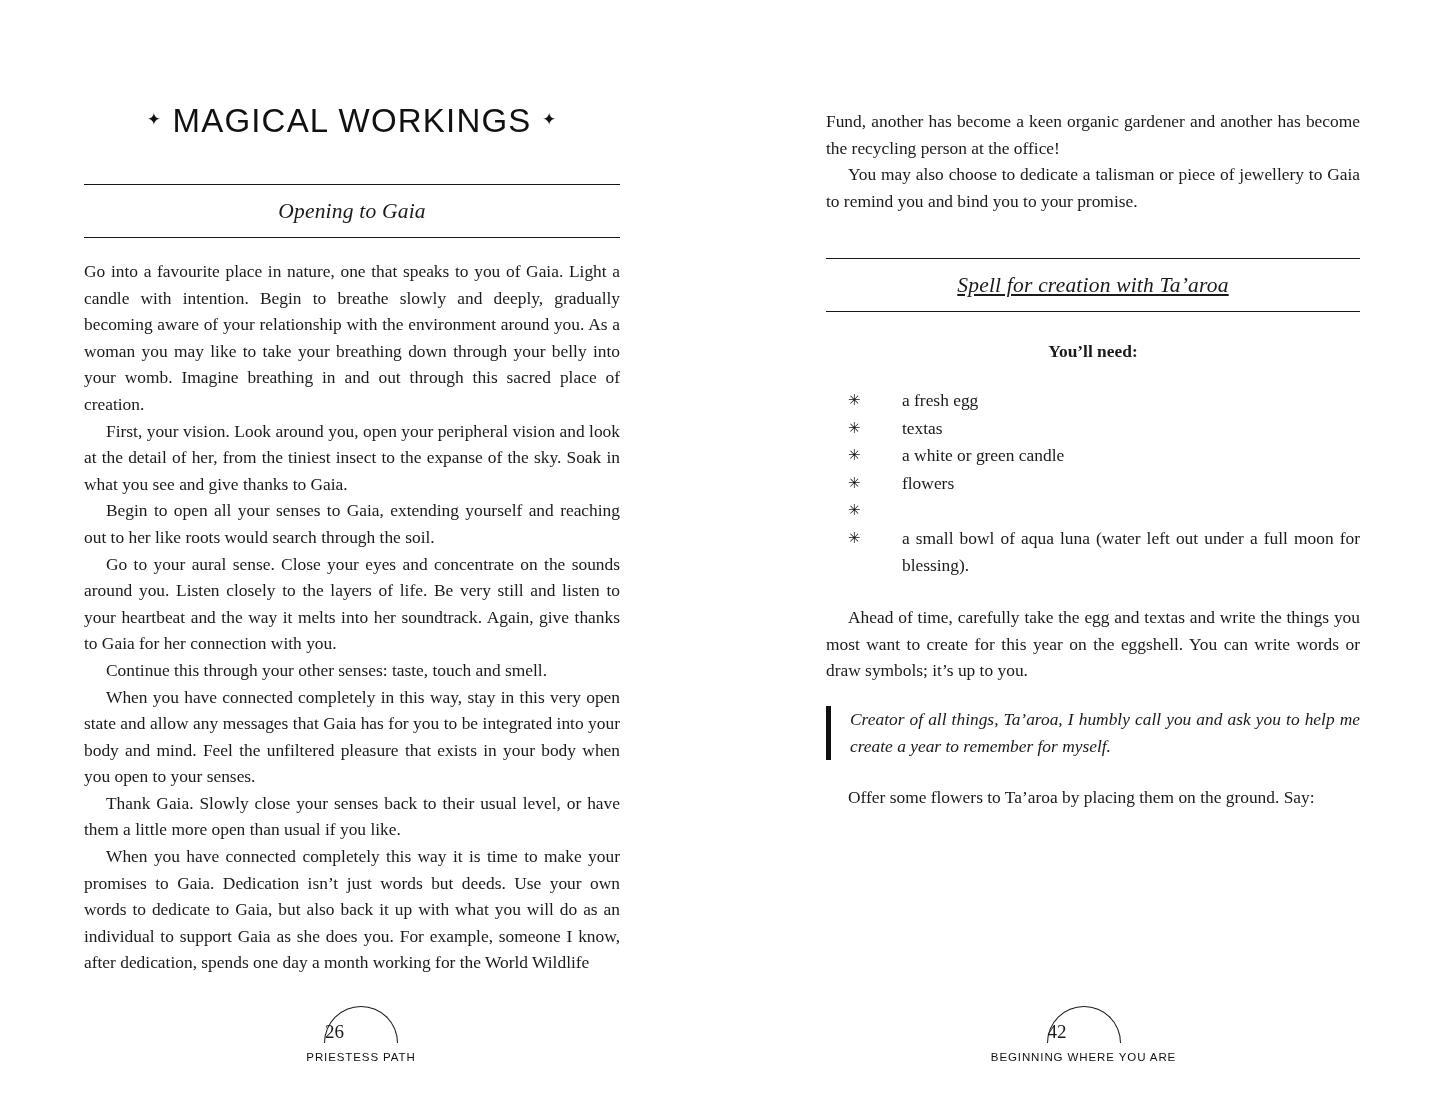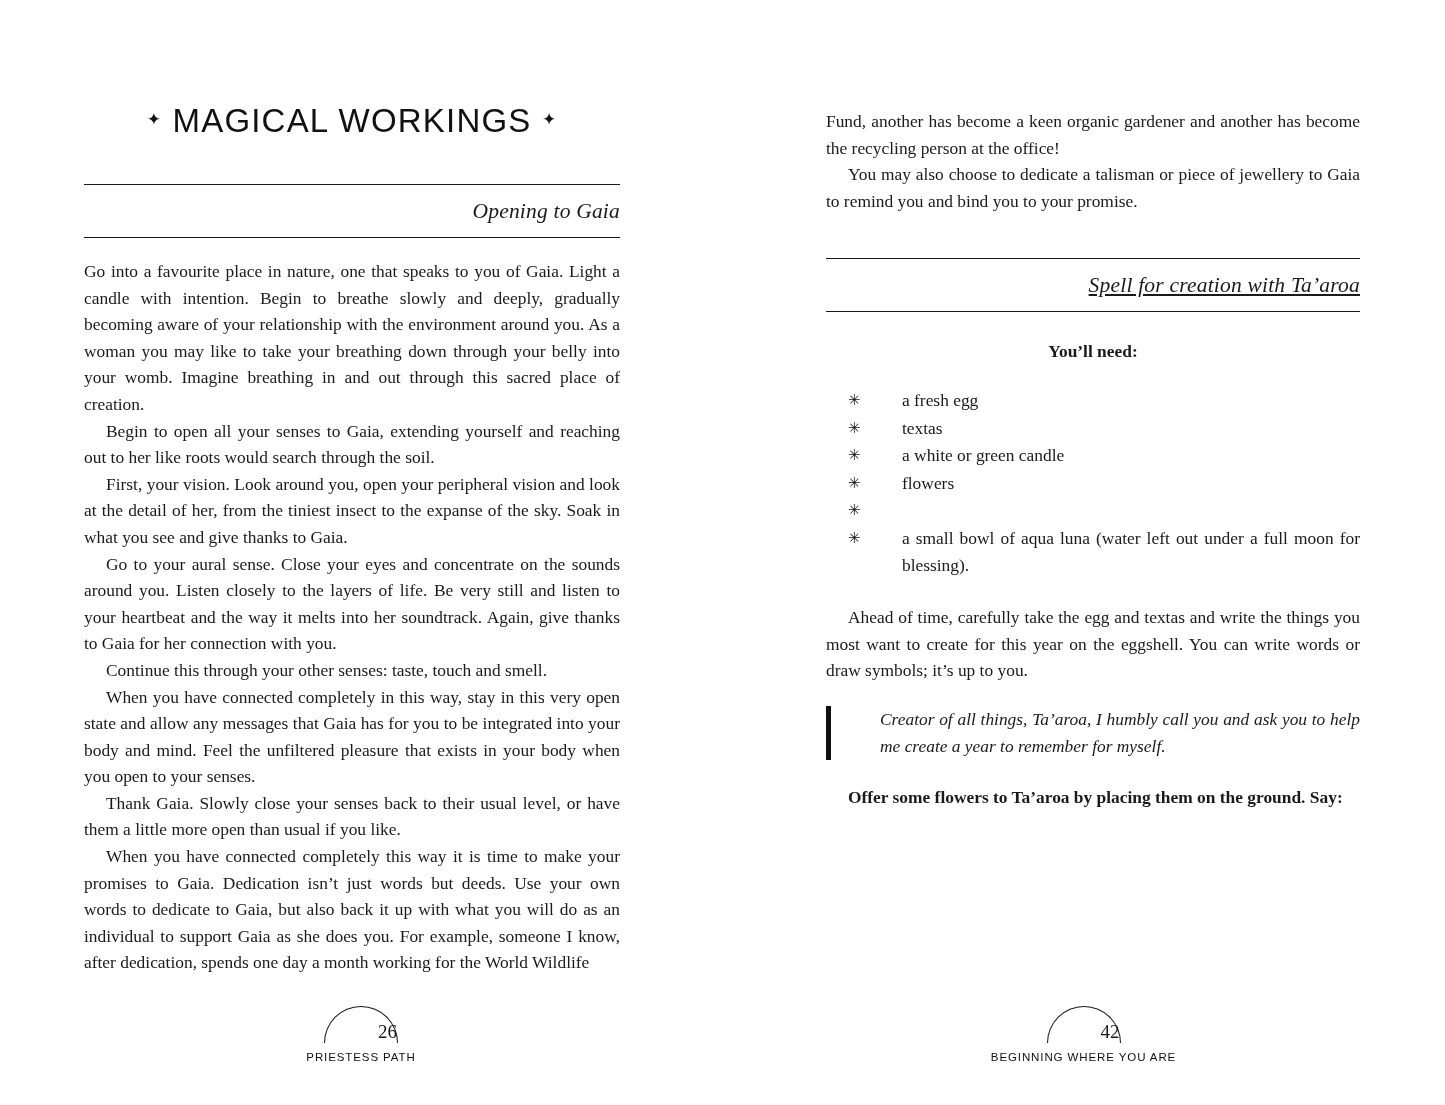--- a/index.html
+++ b/index.html
@@ -58,21 +58,21 @@
     margin-top: 44px;
   }
   .rule {
     border-top: 1.4px solid #171717;
     width: 100%;
     height: 0;
   }
   .section-title {
     font-size: 21.5px;
     font-style: italic;
-    text-align: right;
+    text-align: center;
     padding: 14px 0 13px 0;
     letter-spacing: 0.2px;
   }
 
   
   p.body {
     font-size: 17.4px;
     line-height: 26.6px;
     text-align: justify;
     margin: 0;
@@ -130,21 +130,20 @@
     flex: 0 0 5px;
     margin-right: 19px;
     align-self: stretch;
   }
   .quote .qtext {
     font-style: italic;
     font-size: 17.4px;
     line-height: 27px;
     text-align: justify;
     flex: 1;
-    margin-left: 30px;
   }
 
   
   .folio {
     position: absolute;
     bottom: 42px;
     left: 0;
     width: 100%;
     text-align: center;
   }
@@ -157,21 +156,21 @@
     border-radius: 74px 74px 0 0;
     position: relative;
     box-sizing: border-box;
   }
   .folio .num {
     position: absolute;
     width: 100%;
     left: 0;
     bottom: 2px;
     font-size: 19px;
-    text-align: right;
+    text-align: left;
     line-height: 19px;
   }
   .folio .runner {
     font-family: "Liberation Sans", sans-serif;
     font-size: 11.5px;
     letter-spacing: 0.9px;
     margin-top: 8px;
     color: #111;
   }
 </style>
@@ -188,22 +187,22 @@
       <span class="star">✦</span>
     </h1>
 
     <div class="section-head">
       <div class="rule"></div>
       <div class="section-title">Opening to Gaia</div>
       <div class="rule"></div>
     </div>
 
     <p class="body first">Go into a favourite place in nature, one that speaks to you of Gaia. Light a candle with intention. Begin to breathe slowly and deeply, gradually becoming aware of your relationship with the environment around you. As a woman you may like to take your breathing down through your belly into your womb. Imagine breathing in and out through this sacred place of creation.</p>
+    <p class="body indent">First, your vision. Look around you, open your peripheral vision and look at the detail of her, from the tiniest insect to the expanse of the sky. Soak in what you see and give thanks to Gaia.</p>
     <p class="body indent">Begin to open all your senses to Gaia, extending yourself and reaching out to her like roots would search through the soil.</p>
-    <p class="body indent">First, your vision. Look around you, open your peripheral vision and look at the detail of her, from the tiniest insect to the expanse of the sky. Soak in what you see and give thanks to Gaia.</p>
     <p class="body indent">Go to your aural sense. Close your eyes and concentrate on the sounds around you. Listen closely to the layers of life. Be very still and listen to your heartbeat and the way it melts into her soundtrack. Again, give thanks to Gaia for her connection with you.</p>
     <p class="body indent">Continue this through your other senses: taste, touch and smell.</p>
     <p class="body indent">When you have connected completely in this way, stay in this very open state and allow any messages that Gaia has for you to be integrated into your body and mind. Feel the unfiltered pleasure that exists in your body when you open to your senses.</p>
     <p class="body indent">Thank Gaia. Slowly close your senses back to their usual level, or have them a little more open than usual if you like.</p>
     <p class="body indent">When you have connected completely this way it is time to make your promises to Gaia. Dedication isn’t just words but deeds. Use your own words to dedicate to Gaia, but also back it up with what you will do as an individual to support Gaia as she does you. For example, someone I know, after dedication, spends one day a month working for the World Wildlife</p>
 
     <div class="folio">
       <div class="arc">
         <div class="num">26</div>
       </div>
@@ -251,21 +250,21 @@
       </li>
     </ul>
 
     <p class="body indent" style="margin-top:26px;">Ahead of time, carefully take the egg and textas and write the things you most want to create for this year on the eggshell. You can write words or draw symbols; it’s up to you.</p>
 
     <div class="quote">
       <div class="bar"></div>
       <div class="qtext">Creator of all things, Ta’aroa, I humbly call you and ask you to help me create a year to remember for myself.</div>
     </div>
 
-    <p class="body indent" style="margin-top:24px;font-weight:bold;">Offer some flowers to Ta’aroa by placing them on the ground. Say:</p>
+    <p class="body indent" style="margin-top:24px;">Offer some flowers to Ta’aroa by placing them on the ground. Say:</p>
 
     <div class="folio">
       <div class="arc">
         <div class="num">42</div>
       </div>
       <div class="runner">BEGINNING WHERE YOU ARE</div>
     </div>
   </div>
 
 </div>

